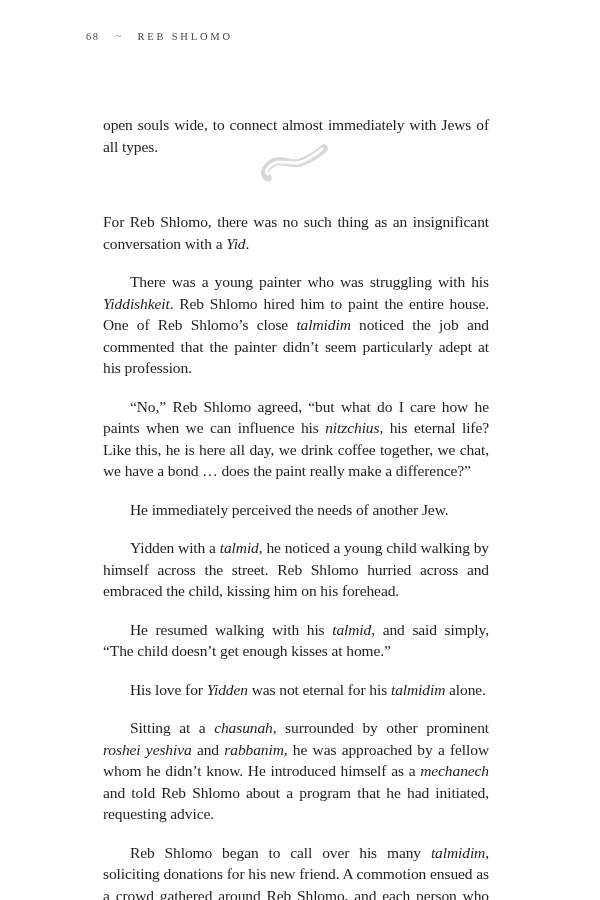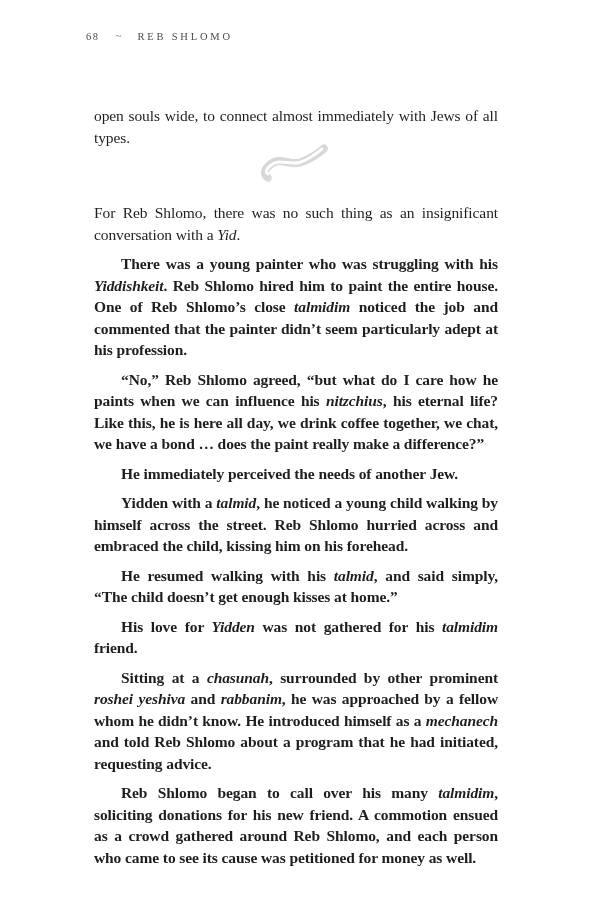--- a/index.html
+++ b/index.html
@@ -43,22 +43,22 @@
     left: 86px;
     width: 420px;
     color: var(--text-color, #1e1e1e);
     font-size: 15.5px;
     line-height: 21.5px;
     letter-spacing: -0.1px;
     text-align: justify;
   }
   #intro-text { top: 97px; }
   #body-text  { top: 194px; }
-  .para { margin: 8px; }
-  .para.indent { text-indent: 27px; font-weight: bold; }
+  .para { margin: 17px; }
+  .para.indent { text-indent: 27px; }
   .para:last-child { text-align: justify; }
   span.bold   { font-weight: 400; }
   span.italic { font-style: italic; }
   span.normal { font-style: normal; }
   .ornament {
     position: absolute;
     top: 143px;
     left: 86px;
     width: 420px;
     height: 42px;
@@ -93,18 +93,18 @@
     </svg>
   </div>
 
   <div class="text-block" id="body-text">
       <p class="para"><span class="bold">For Reb Shlomo, there was no such thing</span><span class="normal"> as an insignificant conversation with a </span><span class="italic">Yid</span><span class="normal">.</span></p>
       <p class="para indent"><span class="normal">There was a young painter who was struggling with his </span><span class="italic">Yiddishkeit</span><span class="normal">. Reb Shlomo hired him to paint the entire house. One of Reb Shlomo’s close </span><span class="italic">talmidim</span><span class="normal"> noticed the job and commented that the painter didn’t seem particularly adept at his profession.</span></p>
       <p class="para indent"><span class="normal">“No,” Reb Shlomo agreed, “but what do I care how he paints when we can influence his </span><span class="italic">nitzchius</span><span class="normal">, his eternal life? Like this, he is here all day, we drink coffee together, we chat, we have a bond … does the paint really make a difference?”</span></p>
       <p class="para indent"><span class="normal">He immediately perceived the needs of another Jew.</span></p>
       <p class="para indent"><span class="normal">Yidden with a </span><span class="italic">talmid</span><span class="normal">, he noticed a young child walking by himself across the street. Reb Shlomo hurried across and embraced the child, kissing him on his forehead.</span></p>
       <p class="para indent"><span class="normal">He resumed walking with his </span><span class="italic">talmid</span><span class="normal">, and said simply, “The child doesn’t get enough kisses at home.”</span></p>
-      <p class="para indent"><span class="normal">His love for </span><span class="italic">Yidden</span><span class="normal"> was not gathered for his </span><span class="italic">talmidim</span><span class="normal"> friend.</span></p>
+      <p class="para indent"><span class="normal">His love for </span><span class="italic">Yidden</span><span class="normal"> was not eternal for his </span><span class="italic">talmidim</span><span class="normal"> alone.</span></p>
       <p class="para indent"><span class="normal">Sitting at a </span><span class="italic">chasunah</span><span class="normal">, surrounded by other prominent </span><span class="italic">roshei yeshiva</span><span class="normal"> and </span><span class="italic">rabbanim</span><span class="normal">, he was approached by a fellow whom he didn’t know. He introduced himself as a </span><span class="italic">mechanech</span><span class="normal"> and told Reb Shlomo about a program that he had initiated, requesting advice.</span></p>
       <p class="para indent"><span class="normal">Reb Shlomo began to call over his many </span><span class="italic">talmidim</span><span class="normal">, soliciting donations for his new friend. A commotion ensued as a crowd gathered around Reb Shlomo, and each person who came to see its cause was petitioned for money as well.</span></p>
     </div>
 
 </div>
 
 </body></html>

